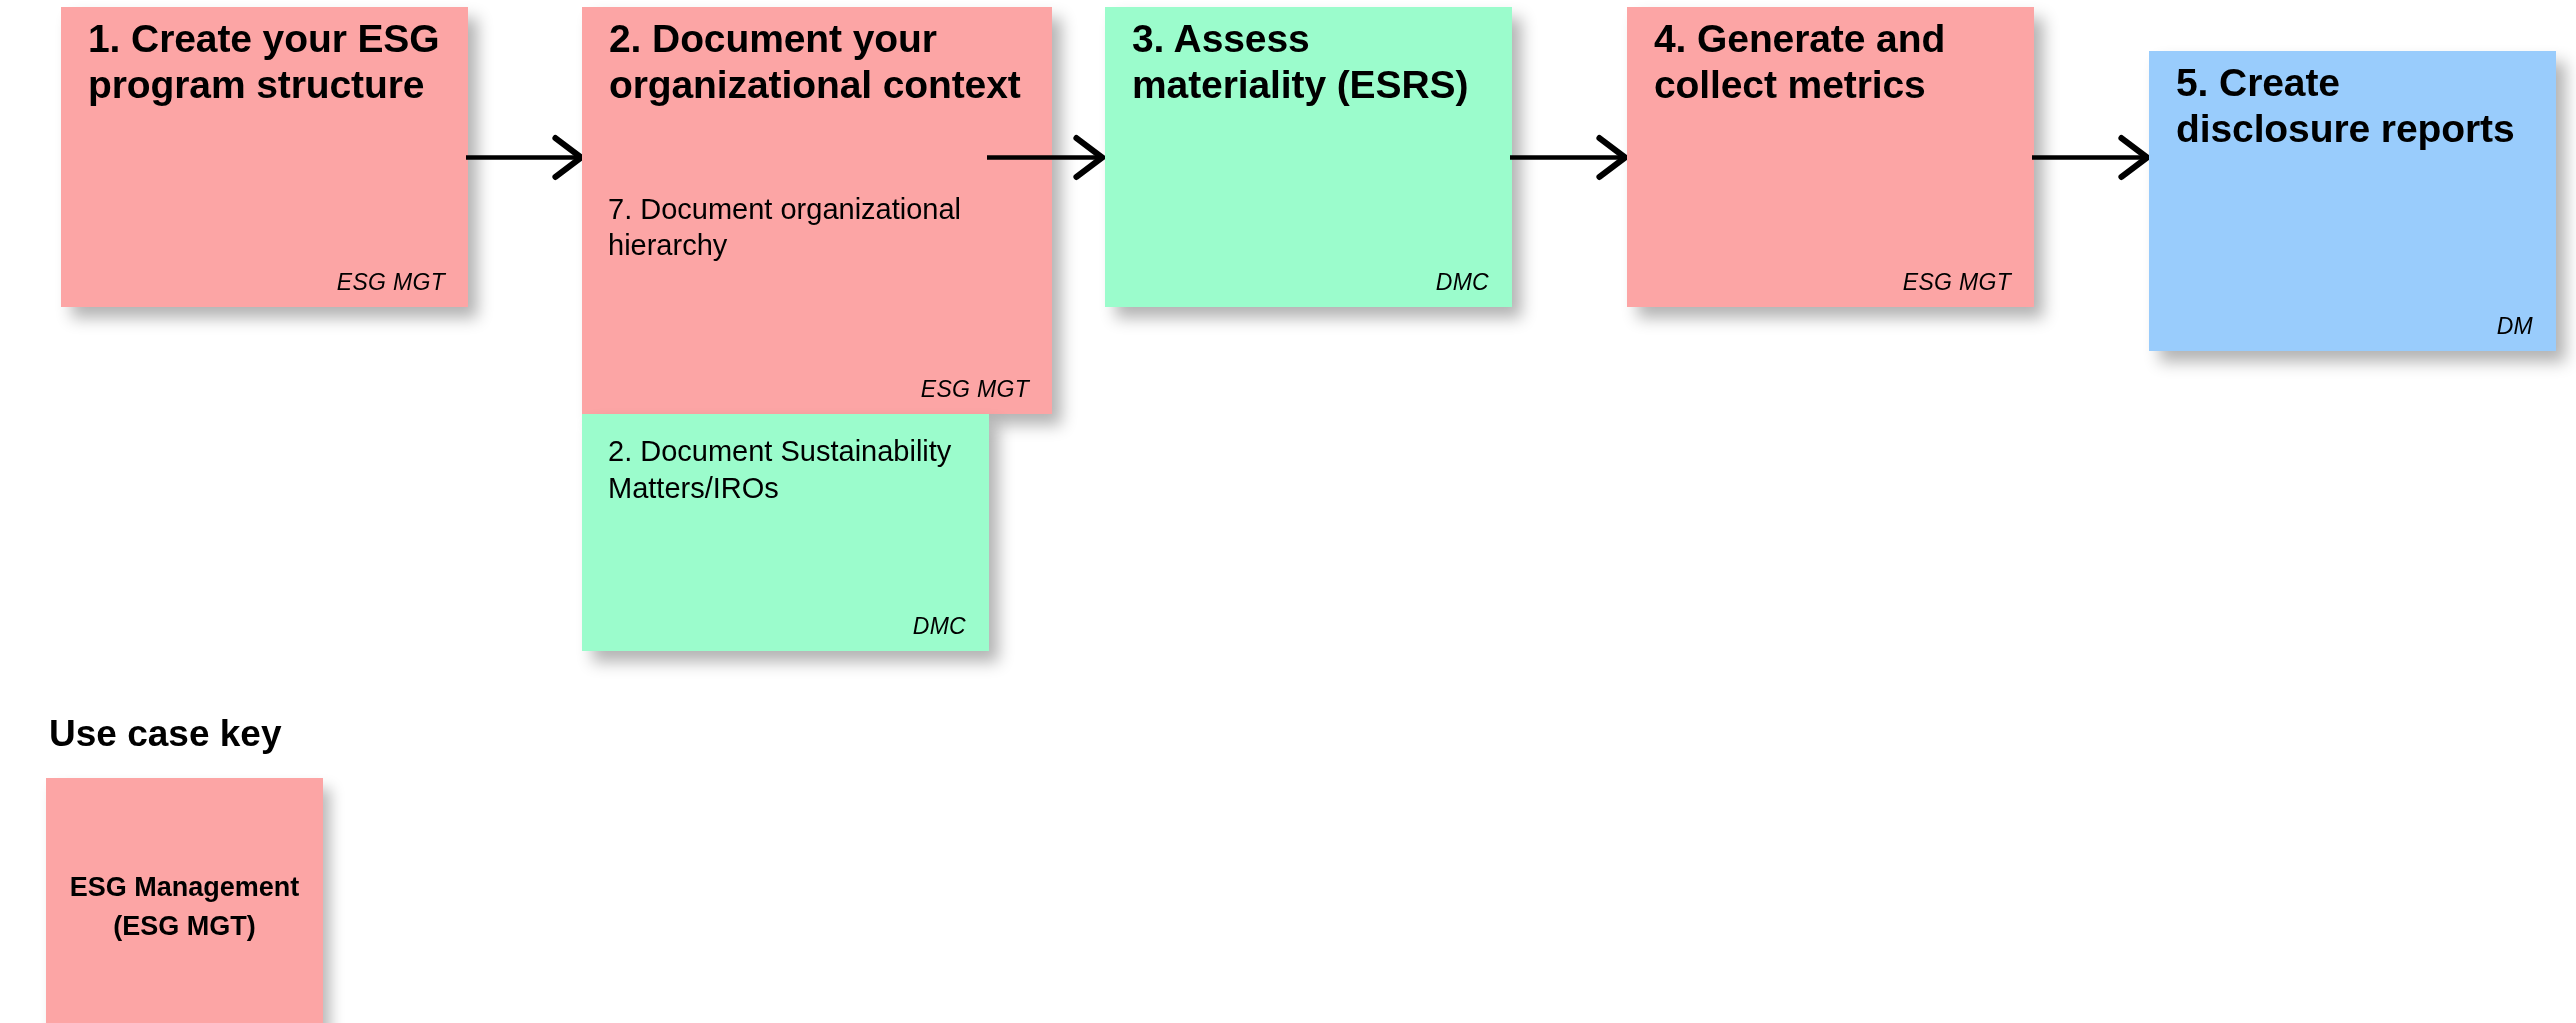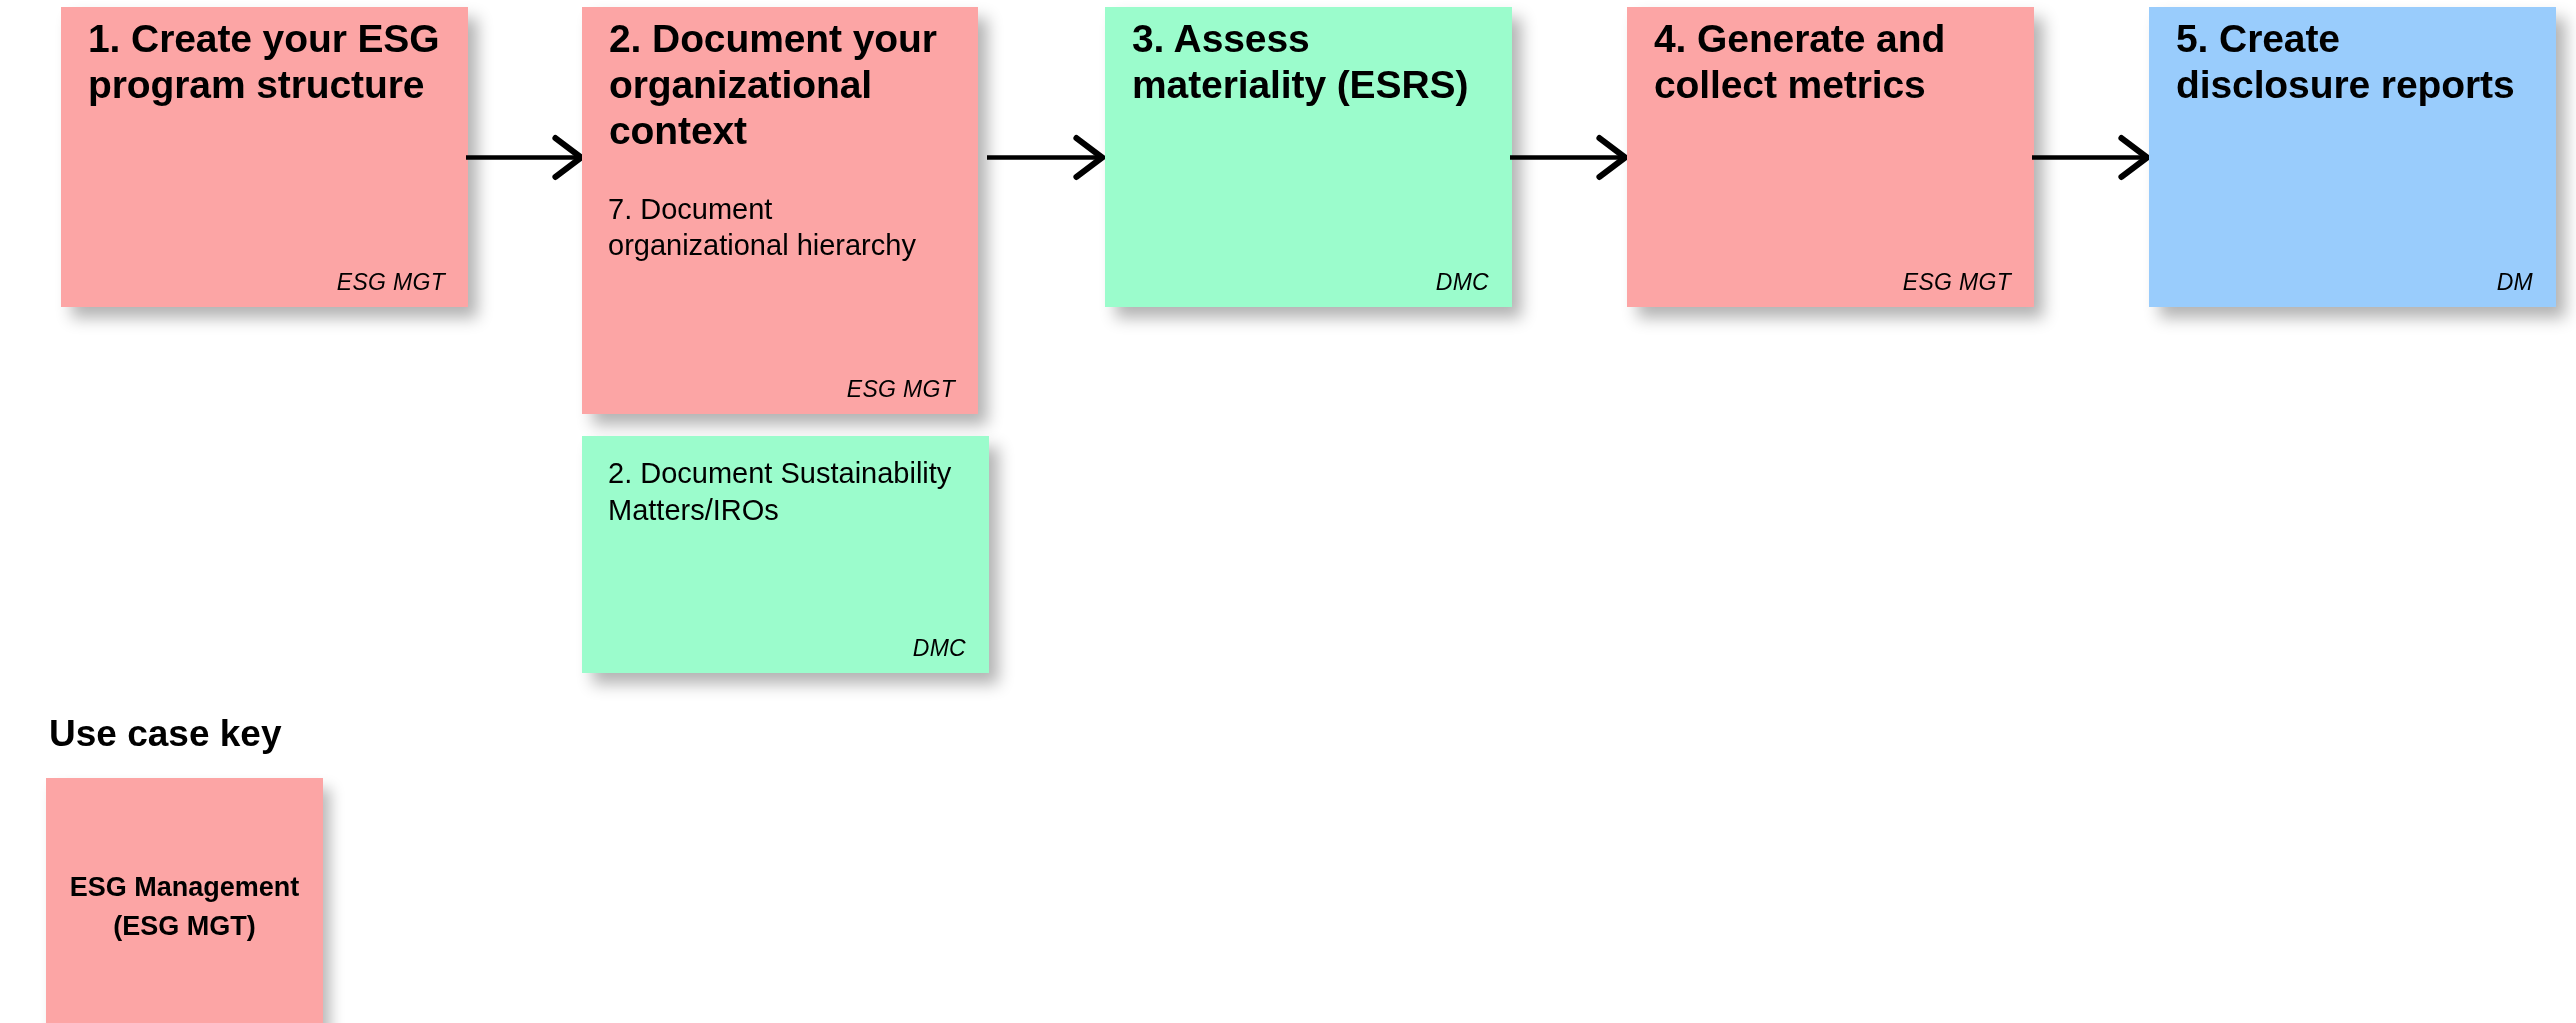--- a/index.html
+++ b/index.html
@@ -57,27 +57,27 @@
     right: 23px;
     font-size: 29px;
     line-height: 1.26;
     color: #000000;
     font-weight: normal;
   }
 
   
   .c-purple { background: #fca5a5; }
   .c-green  { background: #9bfccc; }
-  .c-blue   { background: #99ccfc; }
+  .c-blue   { background: #99ccfc; margin-top: 44px; }
 
   
   #box1 { left: 61px;   top: 6.8px;  width: 407px; height: 300px; }
-  #box2 { left: 582px;  top: 6.8px;  width: 396px; height: 407px; }
+  #box2 { left: 582px;  top: 6.8px;  width: 470px; height: 407px; }
   #box2sub { left: 582px; top: 414px; width: 407px; height: 237px;
-             box-shadow: 9.5px 11px 15px rgba(0,0,0,0.30); margin-top: 22px; }
+             box-shadow: 9.5px 11px 15px rgba(0,0,0,0.30); }
   #box3 { left: 1105px; top: 6.8px;  width: 407px; height: 300px; }
   #box4 { left: 1627px; top: 6.8px;  width: 407px; height: 300px; }
   #box5 { left: 2149px; top: 6.8px;  width: 407px; height: 300px; }
 
   
   .arrow {
     position: absolute;
     top: 134px;
     height: 47px;
     width: 122px;

